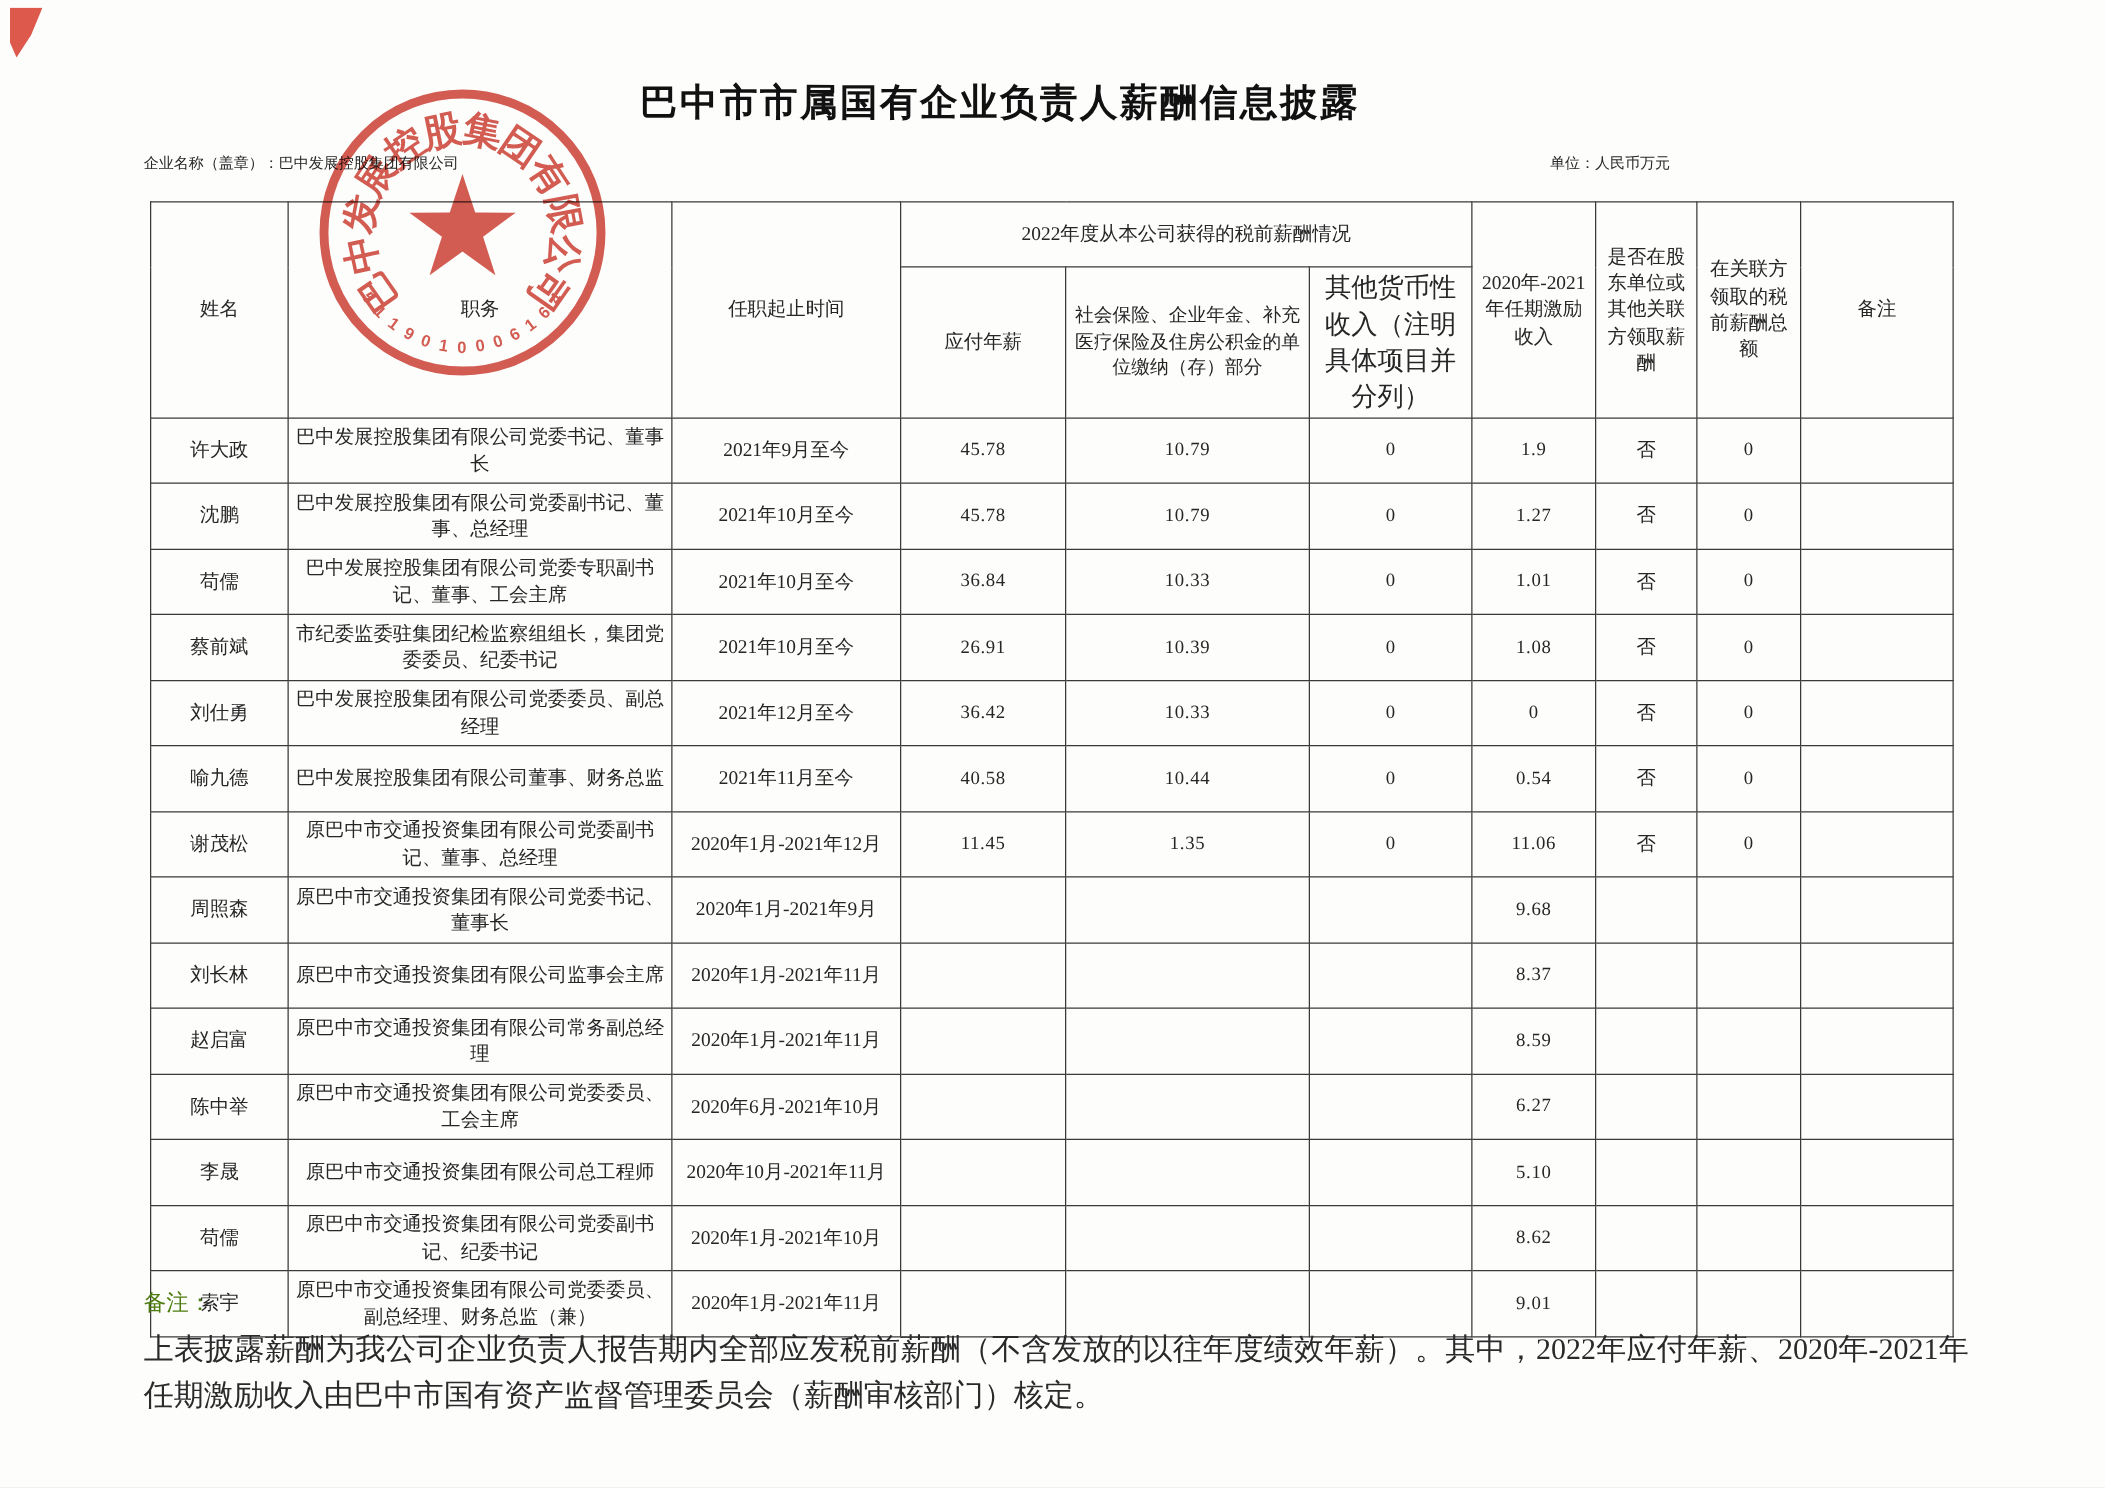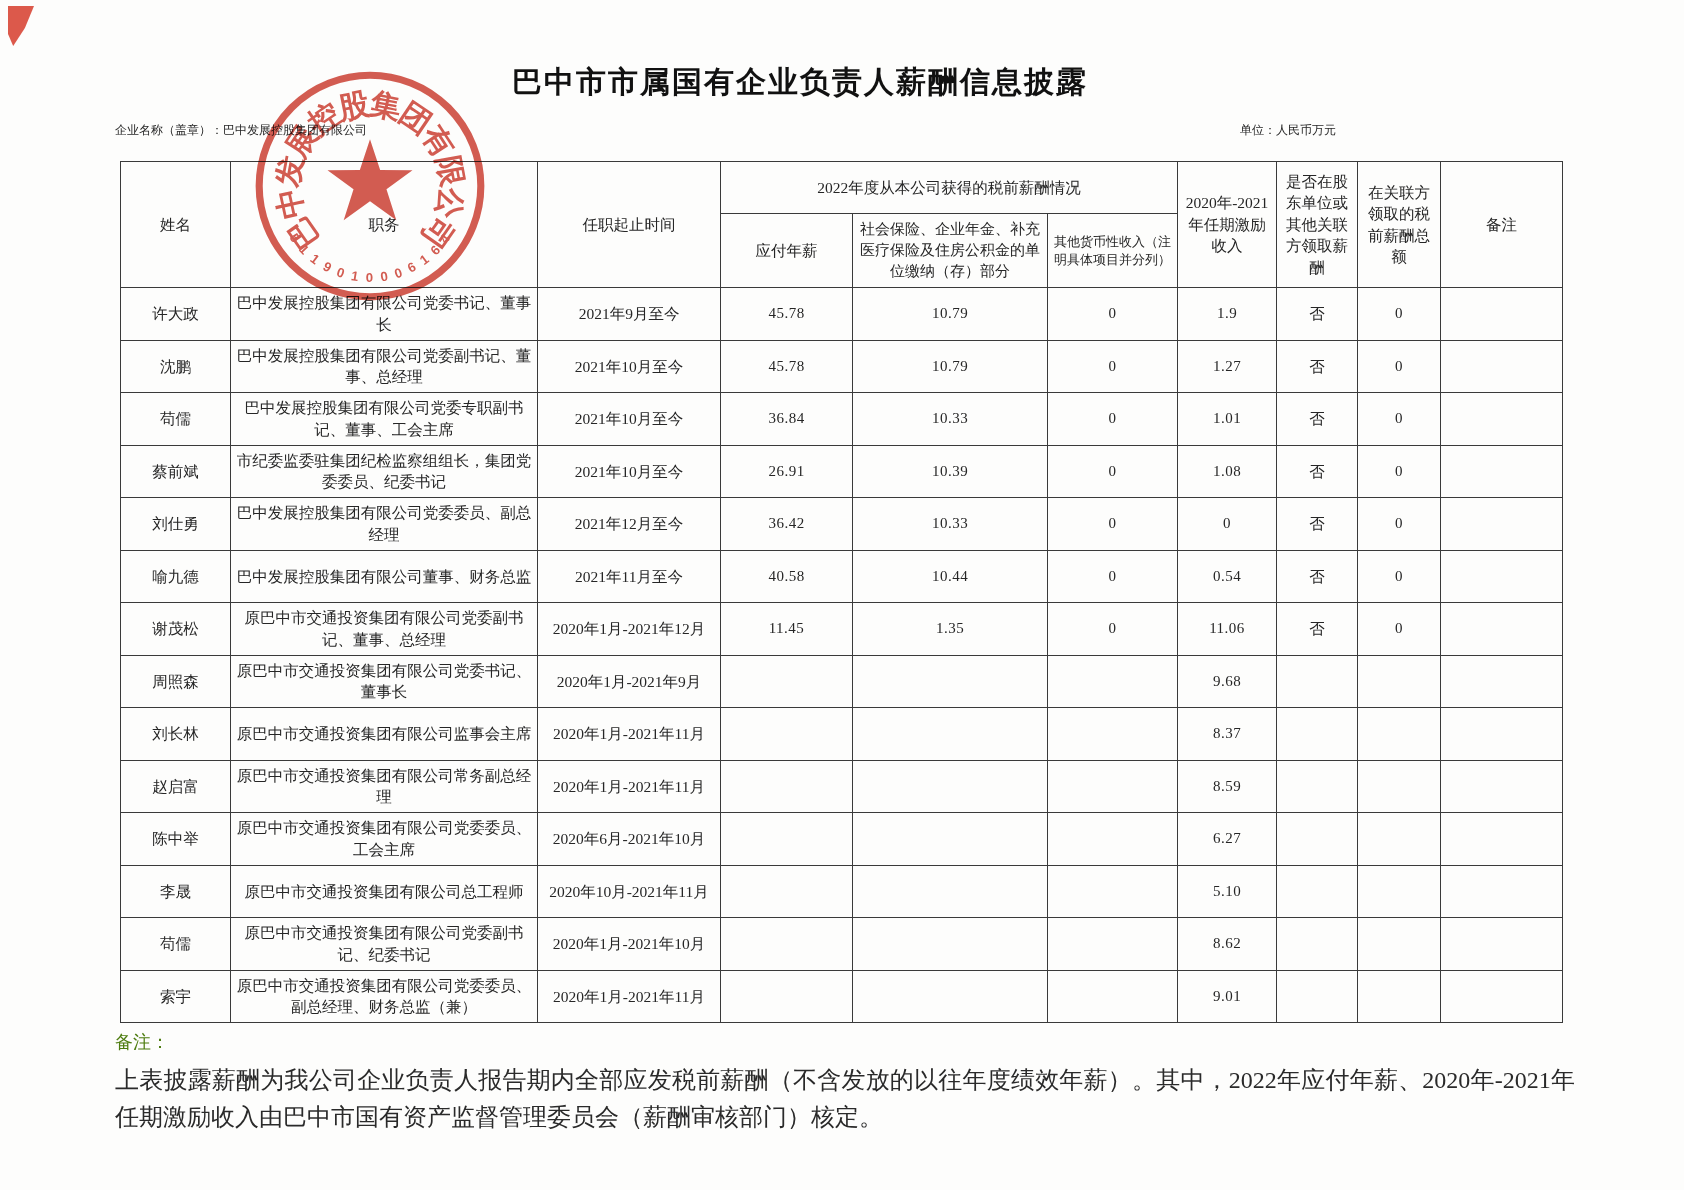--- a/index.html
+++ b/index.html
@@ -97,21 +97,21 @@
         <th rowspan="2">任职起止时间</th>
         <th colspan="3">2022年度从本公司获得的税前薪酬情况</th>
         <th rowspan="2">2020年-2021年任期激励收入</th>
         <th rowspan="2">是否在股东单位或其他关联方领取薪酬</th>
         <th rowspan="2">在关联方领取的税前薪酬总额</th>
         <th rowspan="2">备注</th>
       </tr>
       <tr class="sub-row">
         <th>应付年薪</th>
         <th style="font-size:15px">社会保险、企业年金、补充医疗保险及住房公积金的单位缴纳（存）部分</th>
-        <th style="font-size:13px">其他货币性收入（注明具体项目并分列）</th>
+        <th style="font-size:21px">其他货币性收入（注明具体项目并分列）</th>
       </tr>
     </thead>
     <tbody>
         <tr>
           <td>许大政</td>
           <td>巴中发展控股集团有限公司党委书记、董事长</td>
           <td>2021年9月至今</td>
           <td class="num">45.78</td>
           <td class="num">10.79</td>
           <td class="num">0</td>

